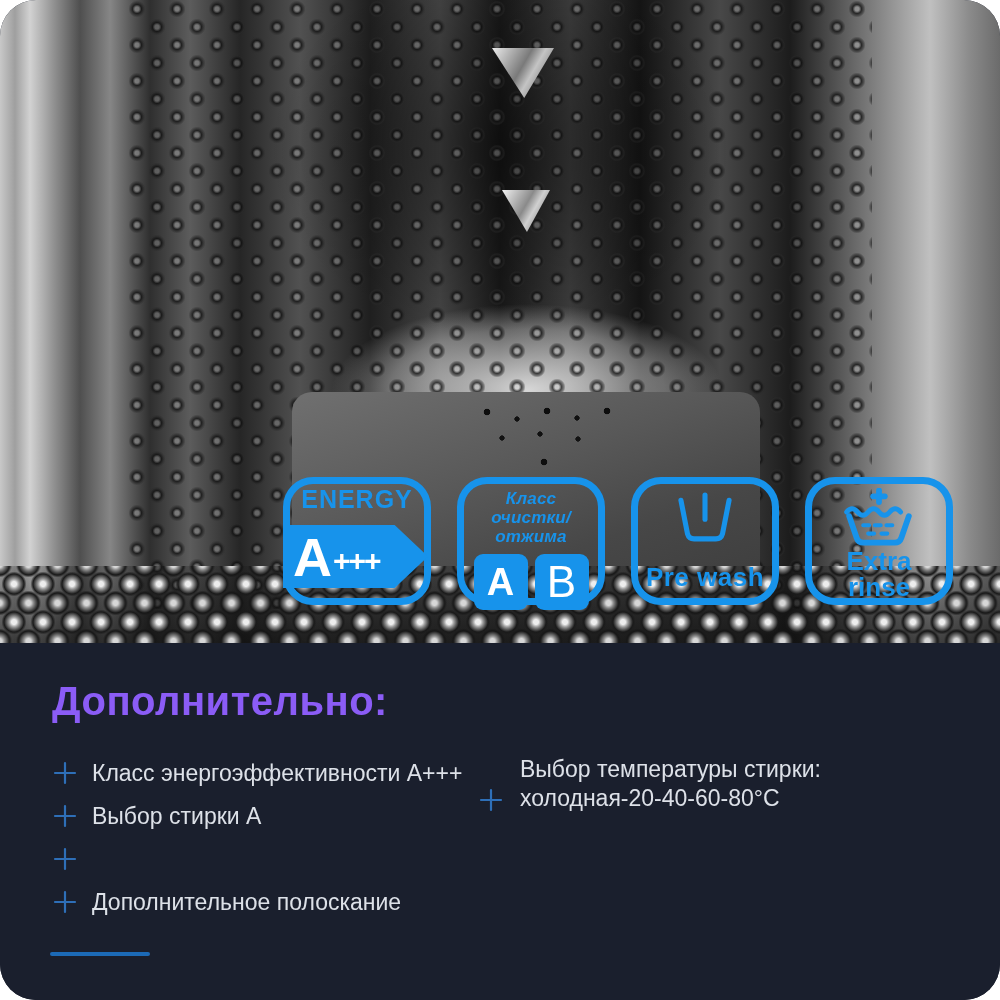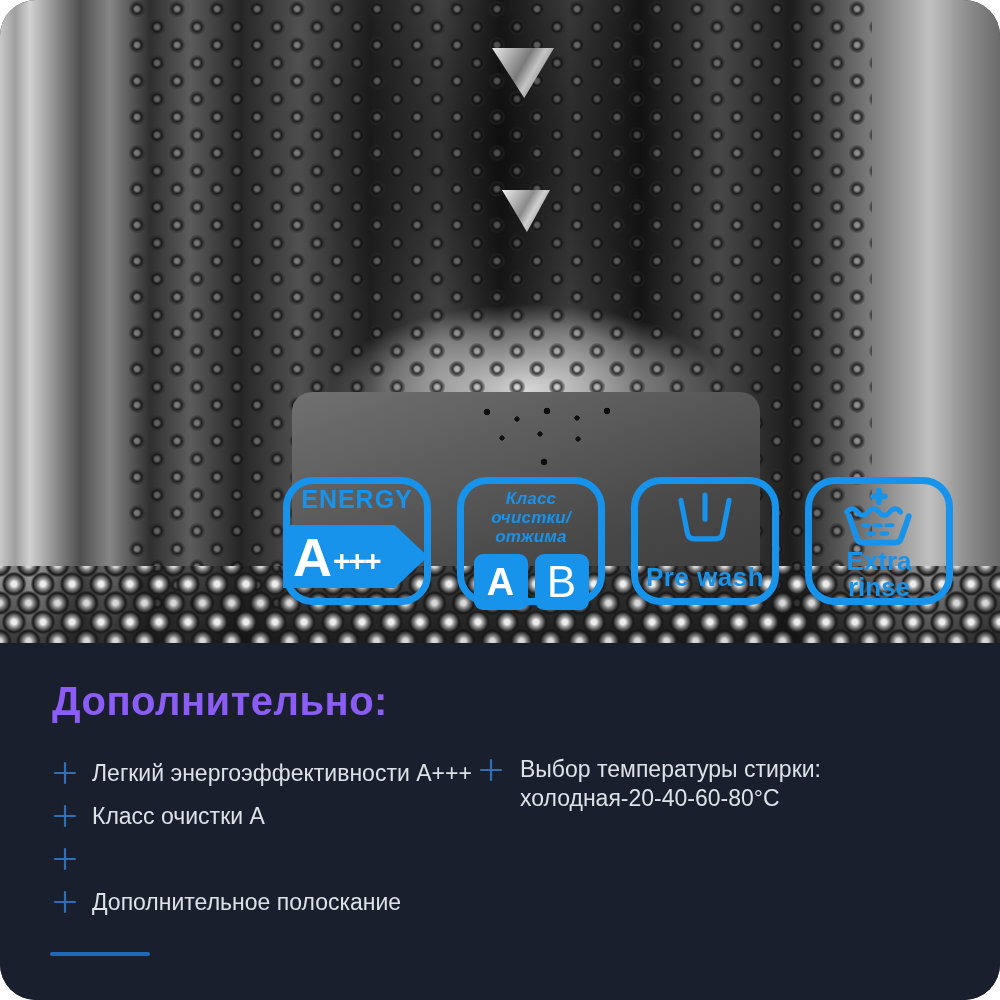--- a/index.html
+++ b/index.html
@@ -96,21 +96,21 @@
   .heading{
     position:absolute; left:52px; top:36px; margin:0;
     font-size:40px; font-weight:700; color:#8b5cf6; letter-spacing:.5px;
   }
   ul.col{list-style:none; margin:0; padding:0; position:absolute;}
   .col-l{left:52px; top:118px;}
   .col-l li{display:flex; align-items:center; height:24px; margin-bottom:19px;
     font-size:23px; color:var(--txt); white-space:nowrap;}
   .col-l .plus{margin-right:14px;}
   .col-r{left:478px; top:112px;}
-  .col-r li{display:flex; align-items:flex-start; margin-bottom:13px;}
+  .col-r li{display:flex; align-items:flex-end; margin-bottom:13px;}
   .col-r .plus{margin-right:16px; margin-top:2px;}
   .col-r .lines{font-size:23px; line-height:29px; color:var(--txt); white-space:nowrap; text-align:left;}
   .plus{flex:none;}
   .underline{
     position:absolute; left:50px; top:309px; width:100px; height:4px;
     background:#1c6ab7; border-radius:2px;
   }
 </style>
 </head>
 <body>
@@ -172,27 +172,27 @@
   </div>
 
   <div class="info">
     <h2 class="heading">Дополнительно:</h2>
 
     <ul class="col col-l">
       <li>
         <svg class="plus" width="26" height="26" viewBox="0 0 26 26" stroke="#2e6fb8" stroke-width="2.2" stroke-linecap="round">
             <path d="M13 3 V23 M3 13 H23"></path>
           </svg>
-        <span>Легкий энергоэффективности А+++</span>
-      </li>
-      <li>
-        <svg class="plus" width="26" height="26" viewBox="0 0 26 26" stroke="#2e6fb8" stroke-width="2.2" stroke-linecap="round">
-            <path d="M13 3 V23 M3 13 H23"></path>
-          </svg>
-        <span>Класс очистки А</span>
+        <span>Класс энергоэффективности А+++</span>
+      </li>
+      <li>
+        <svg class="plus" width="26" height="26" viewBox="0 0 26 26" stroke="#2e6fb8" stroke-width="2.2" stroke-linecap="round">
+            <path d="M13 3 V23 M3 13 H23"></path>
+          </svg>
+        <span>Выбор стирки А</span>
       </li>
       <li>
         <svg class="plus" width="26" height="26" viewBox="0 0 26 26" stroke="#2e6fb8" stroke-width="2.2" stroke-linecap="round">
             <path d="M13 3 V23 M3 13 H23"></path>
           </svg>
       </li>
       <li>
         <svg class="plus" width="26" height="26" viewBox="0 0 26 26" stroke="#2e6fb8" stroke-width="2.2" stroke-linecap="round">
             <path d="M13 3 V23 M3 13 H23"></path>
           </svg>

